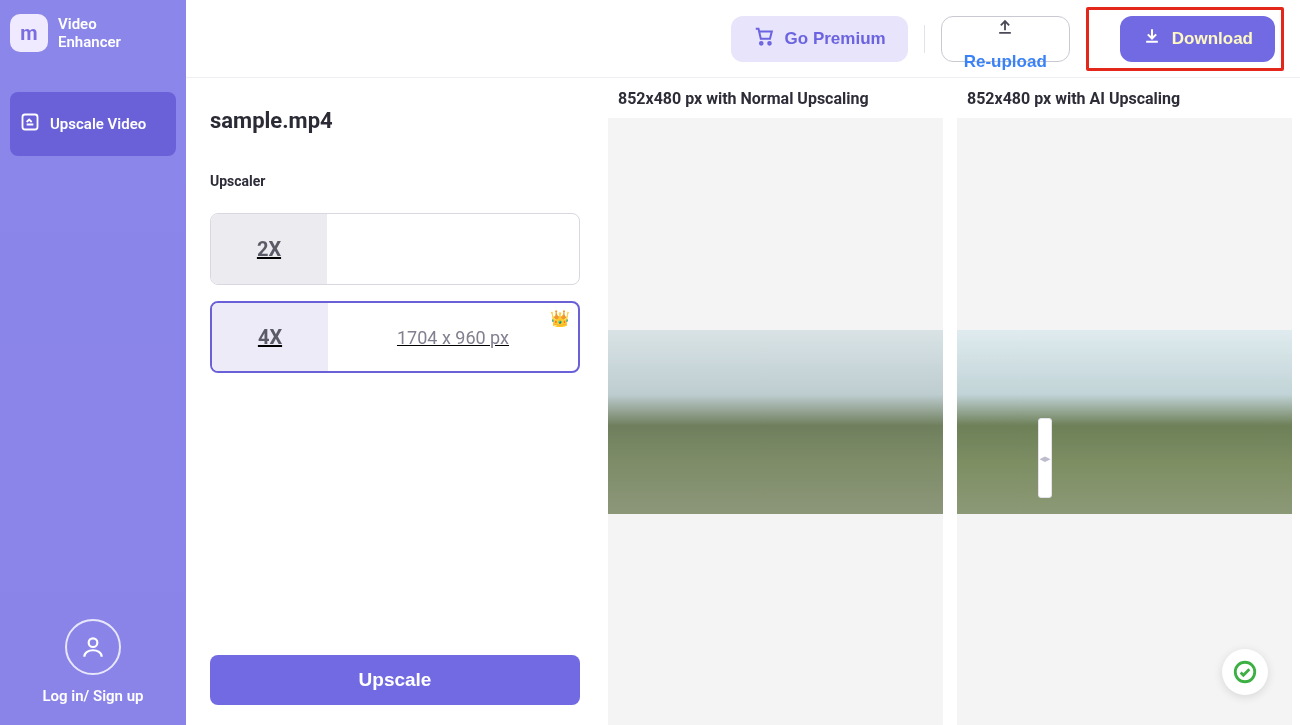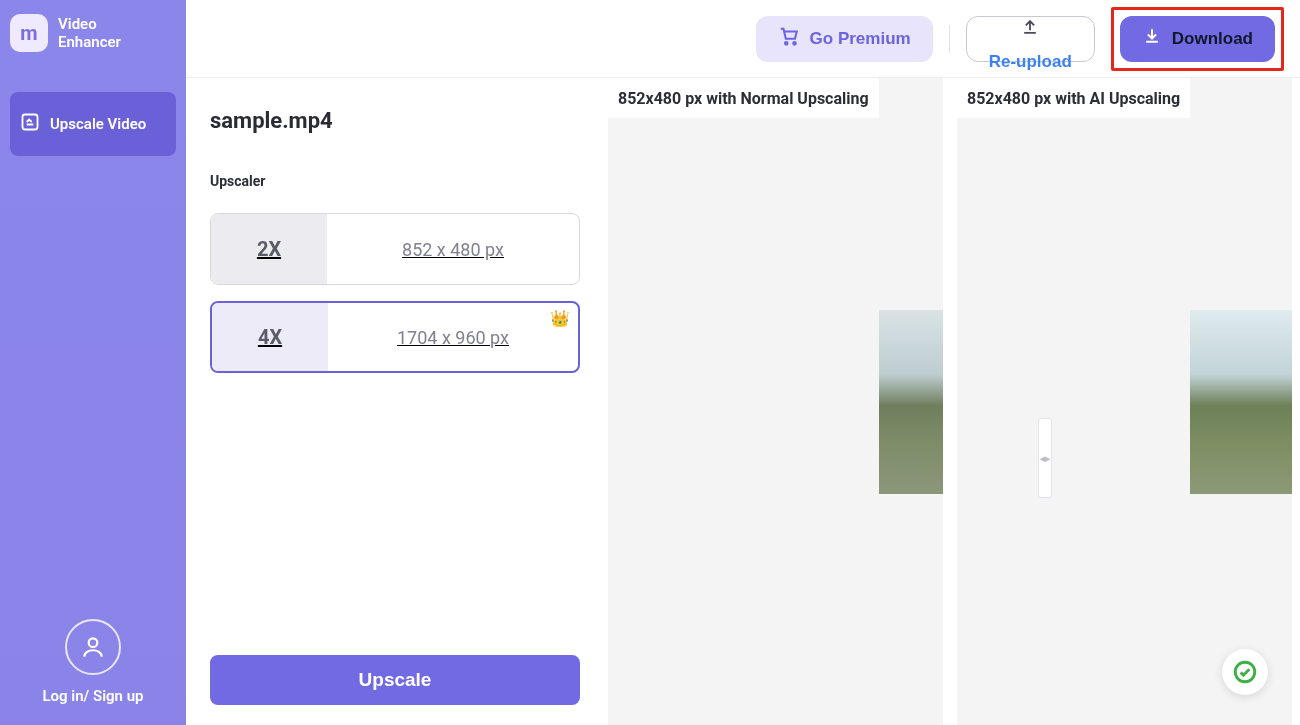--- a/index.html
+++ b/index.html
@@ -103,21 +103,22 @@
     color: #6b63df;
   }
   .btn-outline {
     background: #fff;
     color: #3b82f6;
     border: 1.5px solid #c9c9d2;
     flex-direction: column;
   }
   .btn-primary {
     background: #726ae2;
-    color: #0f172a;
+    color: #fef9c3;
+    margin-left: 25px;
   }
   .divider-v {
     width: 1px;
     height: 28px;
     background: #e2e2ea;
   }
   .highlight-download {
     border: 3px solid #e3271a;
     padding: 6px;
     border-radius: 2px;
@@ -209,21 +210,21 @@
     flex: 1;
     display: flex;
     gap: 14px;
     padding: 0 8px 0 4px;
     position: relative;
   }
   .preview-col {
     flex: 1;
     background: #f4f4f5;
     display: flex;
-    flex-direction: row;
+    flex-direction: column;
   }
   .preview-header {
     height: 40px;
     background: #fff;
     display: flex;
     align-items: center;
     padding: 0 10px;
     font-size: 16px;
     font-weight: 700;
     color: #2d2d38;
@@ -335,21 +336,20 @@
     </div>
   </div>
 
   <div class="content">
     <div class="panel">
       <div class="filename">sample.mp4</div>
       <div class="section-label">Upscaler</div>
 
       <div class="option">
         <div class="option-left">2X</div>
-        <div class="option-right">852 x 480 px</div>
       </div>
 
       <div class="option selected">
         <div class="option-left">4X</div>
         <div class="option-right">1704 x 960 px</div>
         <span class="crown">👑</span>
       </div>
 
       <button class="upscale-btn">Upscale</button>
     </div>

